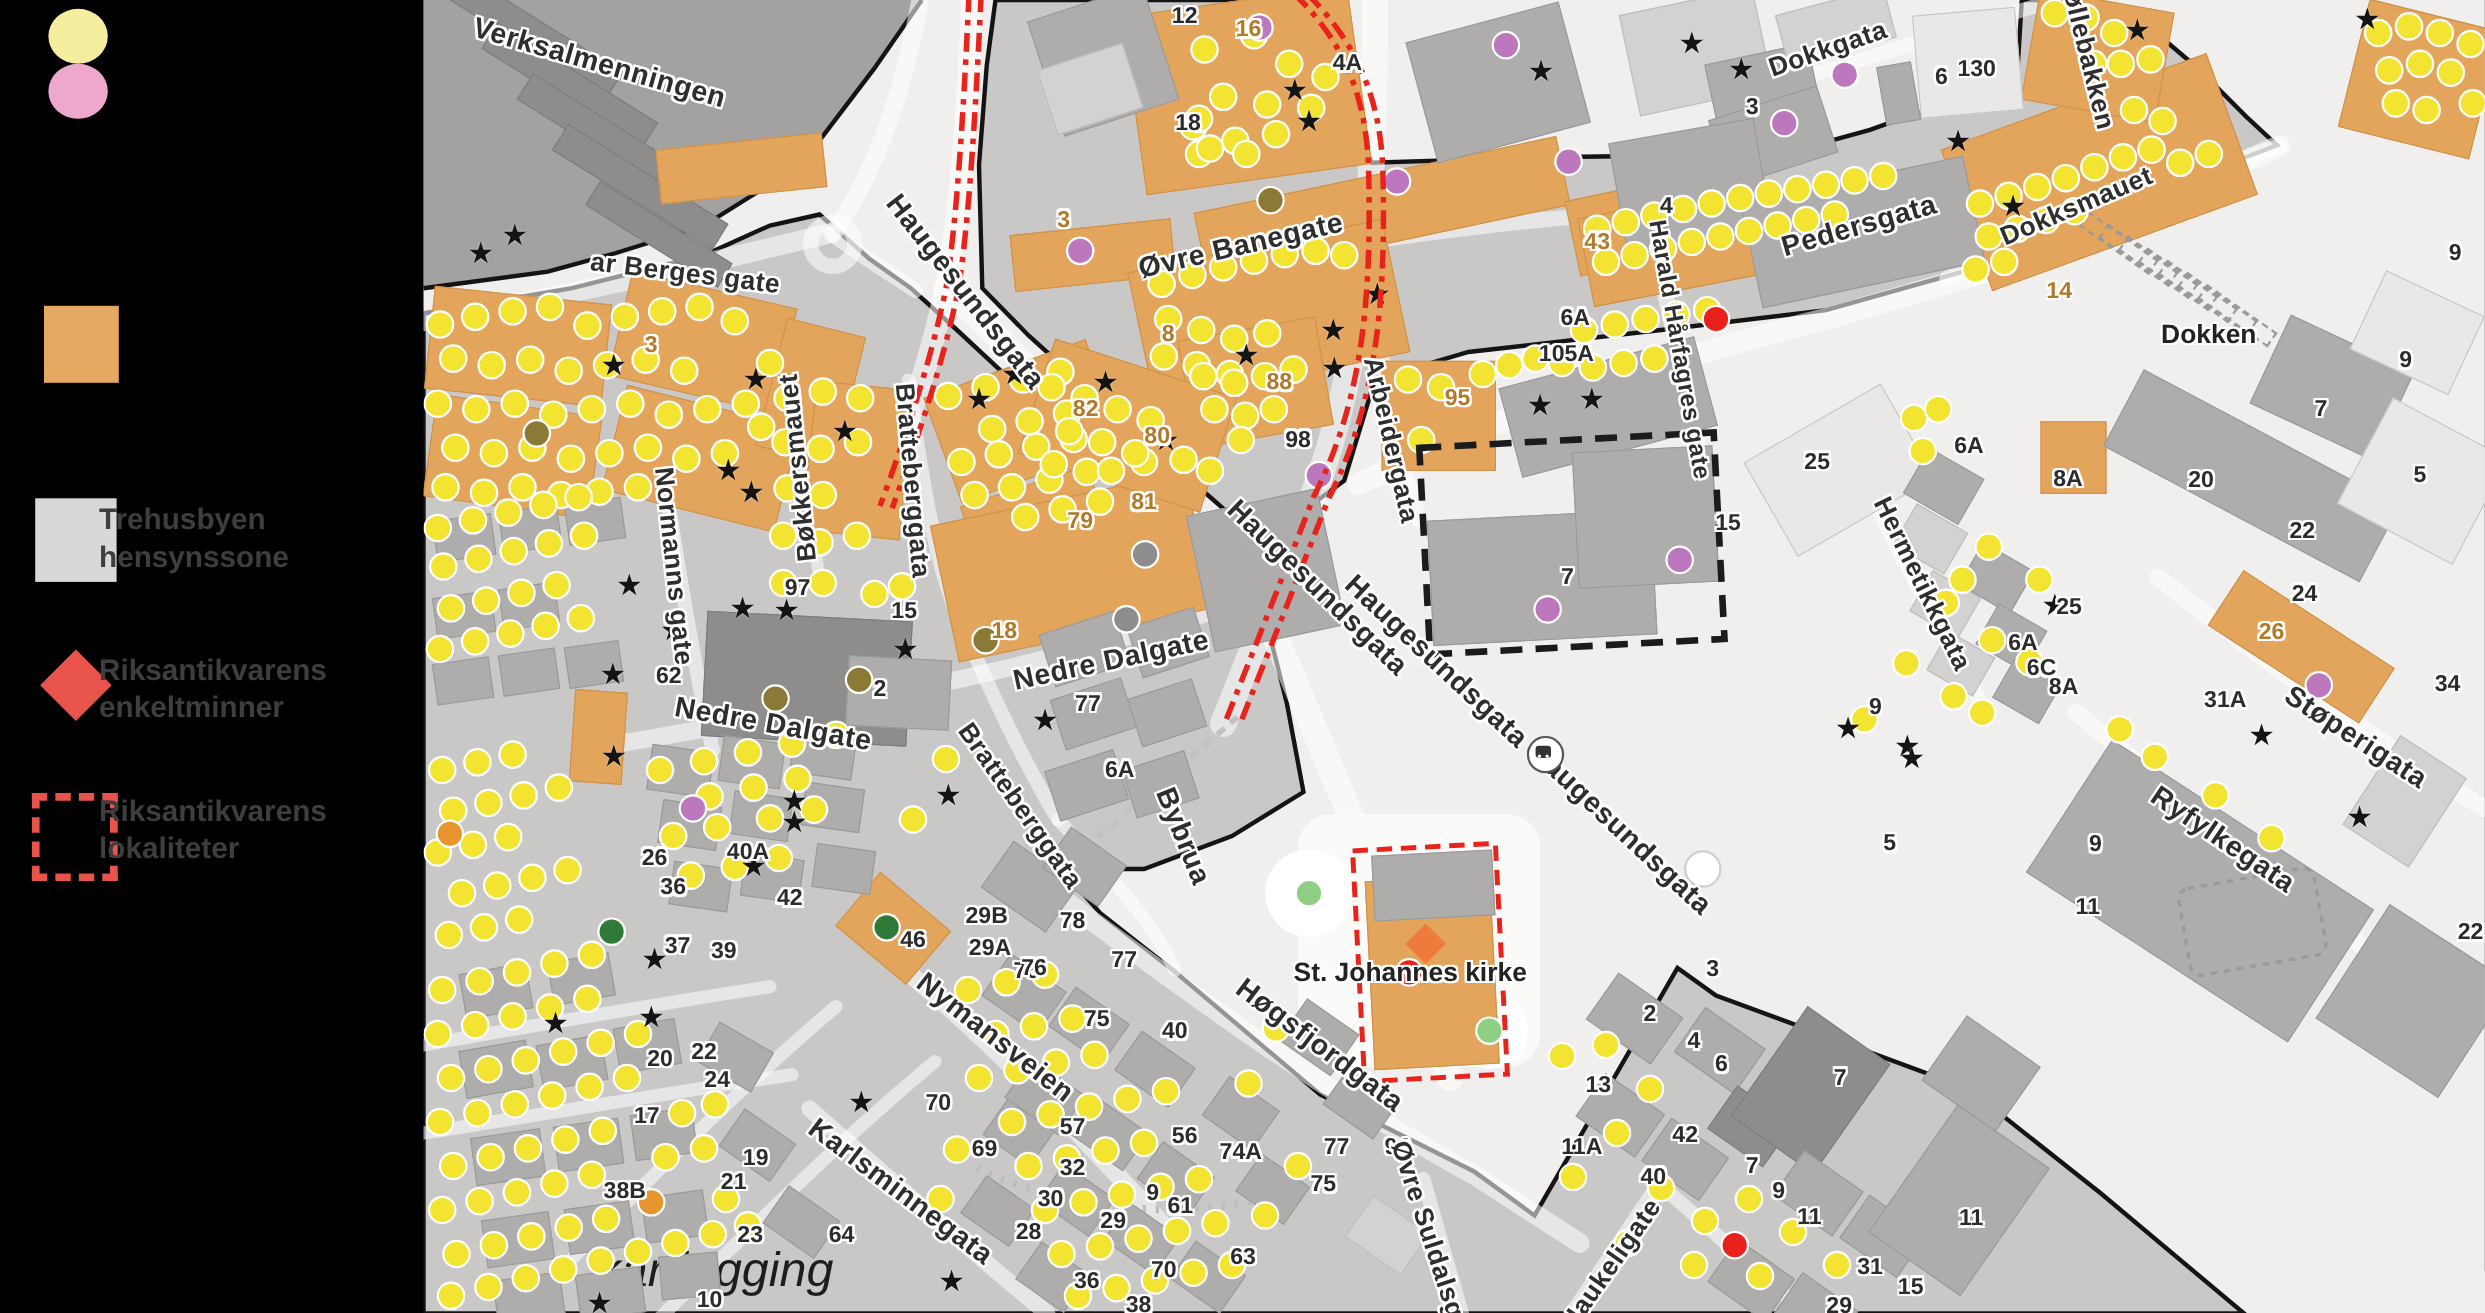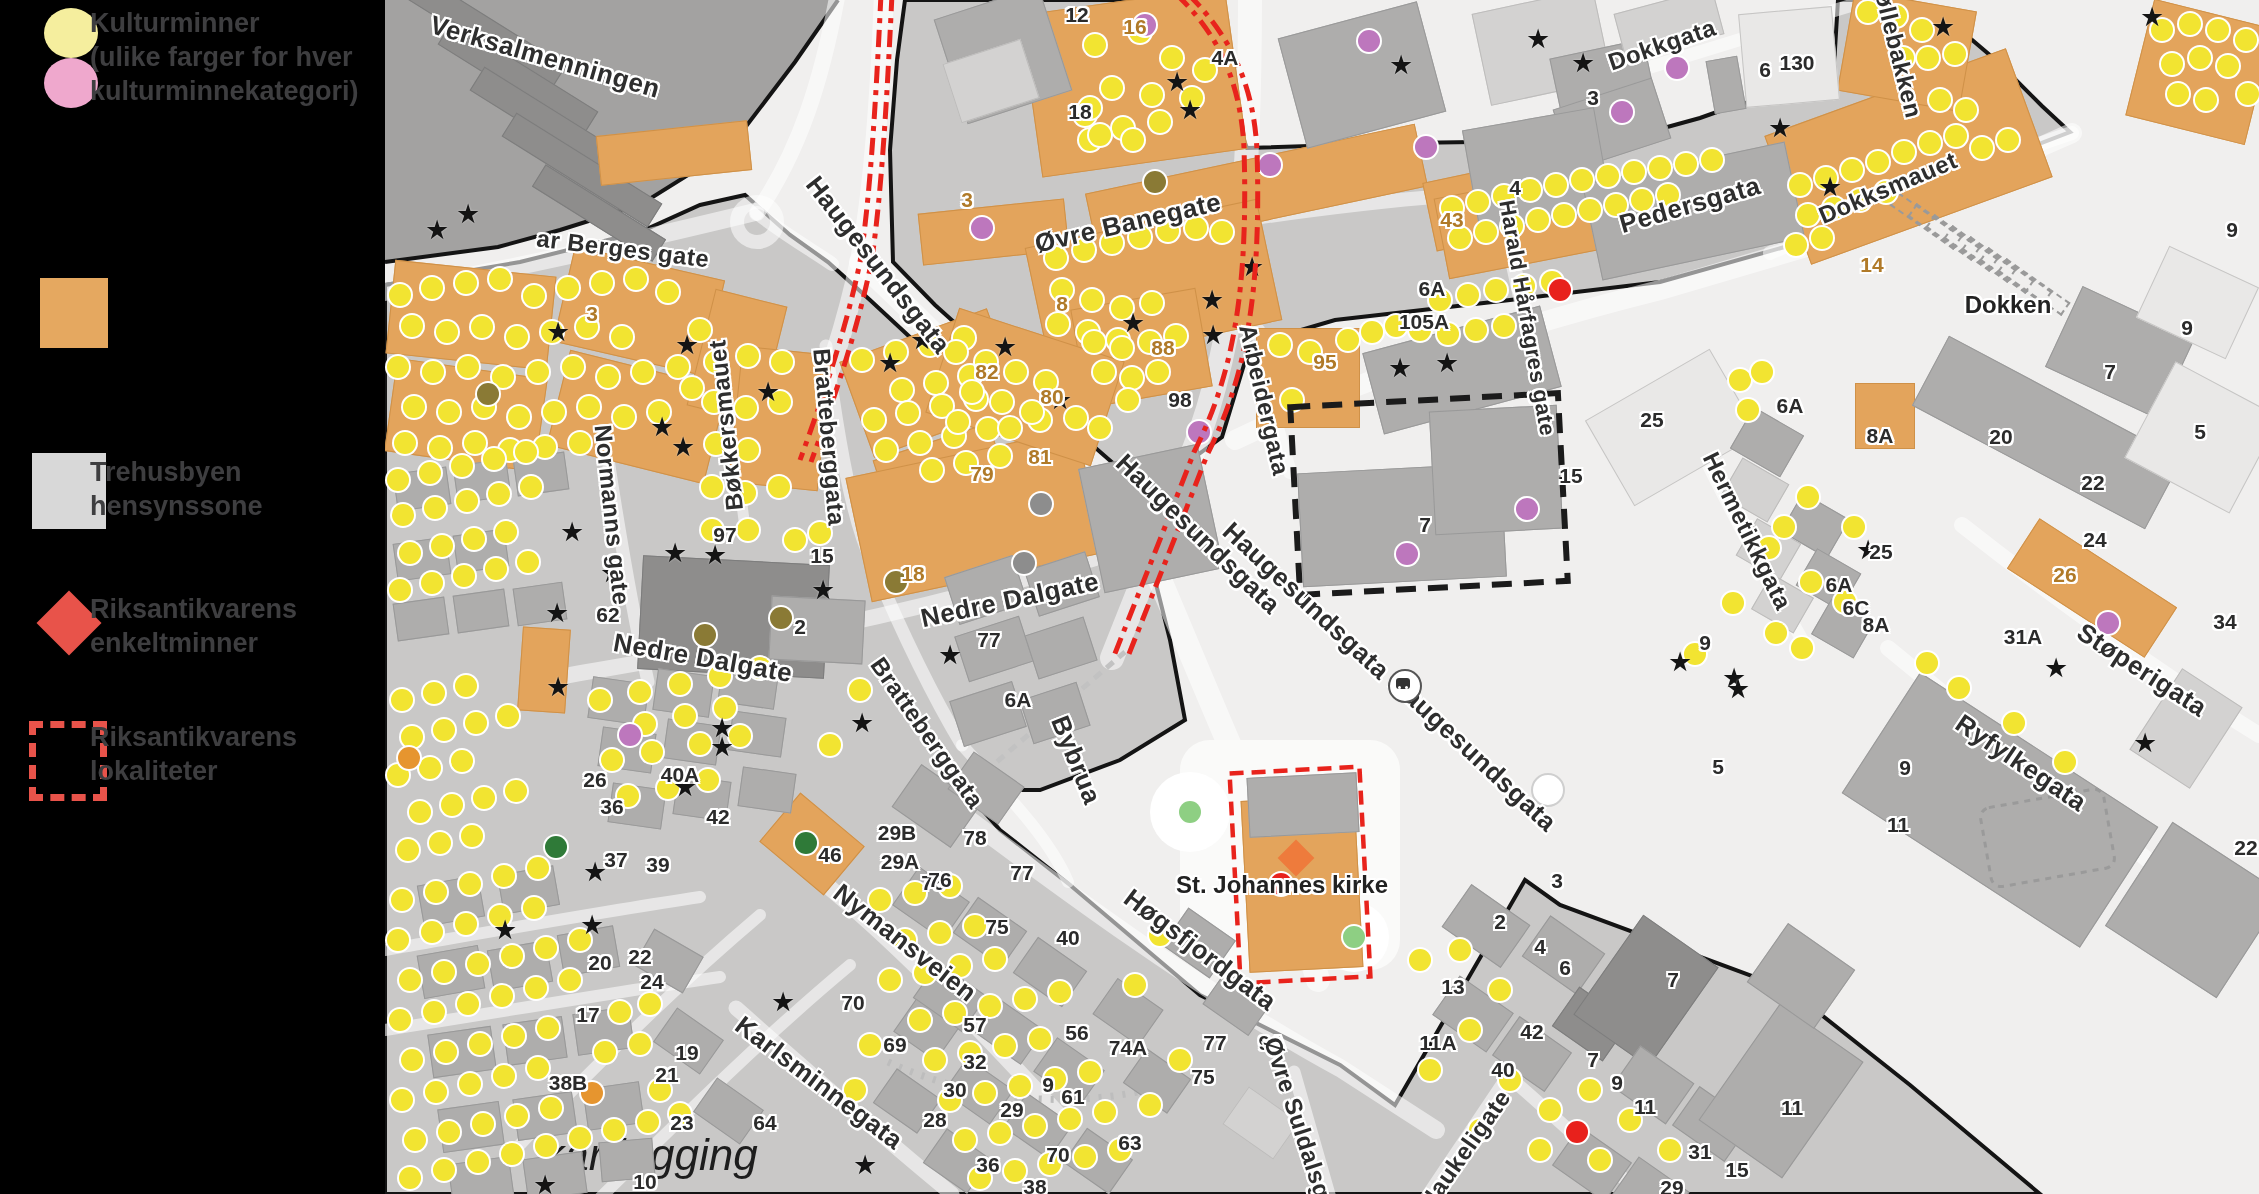--- a/index.html
+++ b/index.html
@@ -868,25 +868,20 @@
 
     <div class="bus" style="left:1405px;top:686px"></div>
 
     <div id="kartlegging" style="left:650px;top:1155px">kartlegging</div>
 
   </div>
 
   <div id="legend">
     <div class="lg-sym lg-dot" style="left:44px;top:8px;background:#f5ee9e"></div>
     <div class="lg-sym lg-dot" style="left:44px;top:58px;background:#efa8cd"></div>
-    <div class="lg-text" style="top:6px">
-      <div>Kulturminner</div>
-      <div>(ulike farger for hver</div>
-      <div>kulturminnekategori)</div>
-    </div>
     <div class="lg-sym lg-sq" style="left:40px;top:278px;background:#e5a860"></div>
     <div class="lg-sym lg-sq" style="left:32px;top:453px;width:74px;height:76px;background:#d8d8d8"></div>
     <div class="lg-text" style="top:455px">
       <div>Trehusbyen</div>
       <div>hensynssone</div>
     </div>
     <div class="lg-sym lg-diamond" style="left:46px;top:600px;background:#e8534a"></div>
     <div class="lg-text" style="top:592px">
       <div>Riksantikvarens</div>
       <div>enkeltminner</div>

